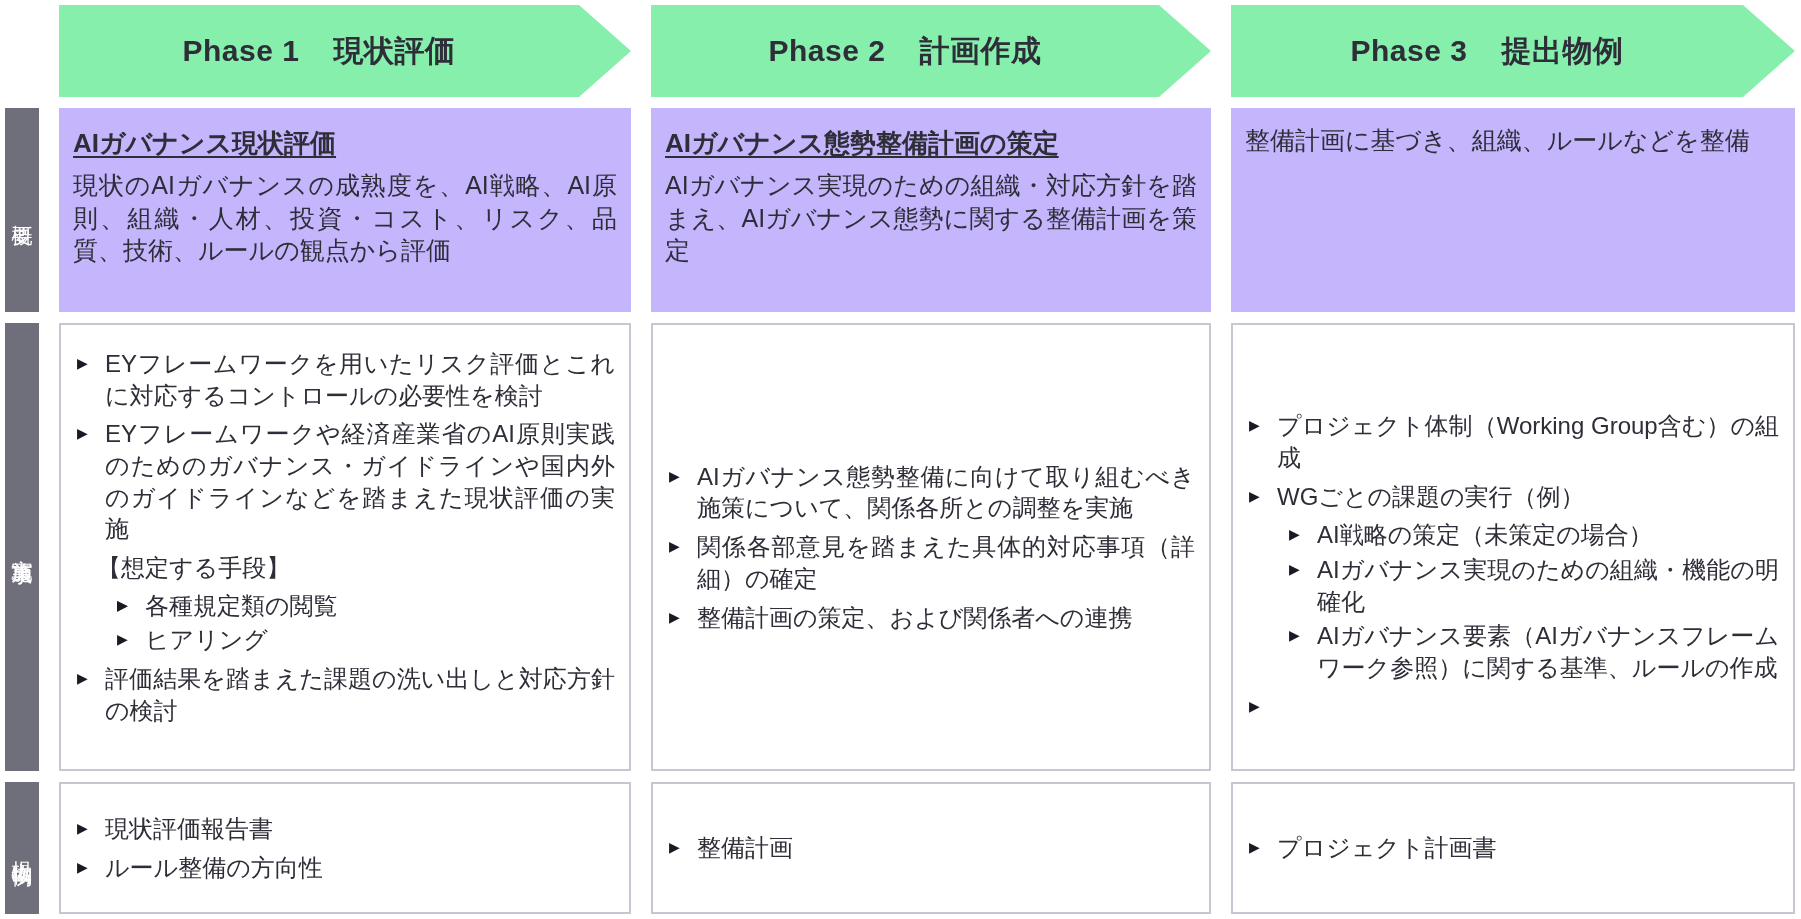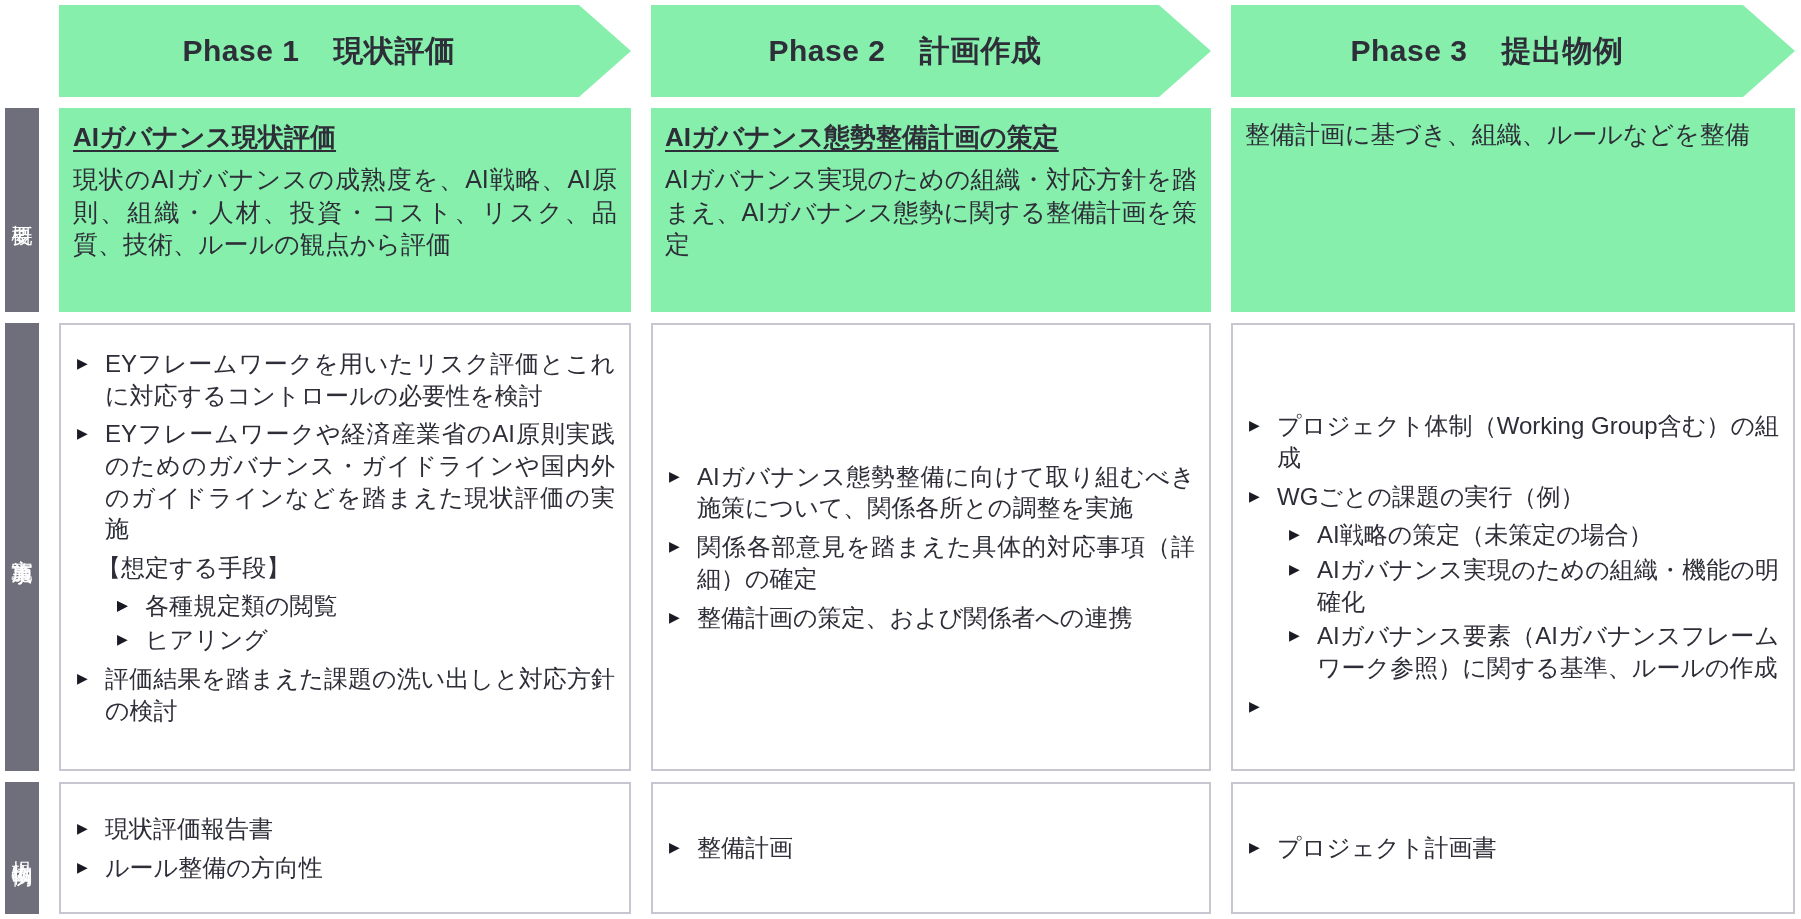--- a/index.html
+++ b/index.html
@@ -29,23 +29,23 @@
   .arrow .phase-no{margin-right:34px;}
   
   .side{
     background:#6f6f7b;color:#ffffff;
     display:flex;align-items:center;justify-content:center;
     writing-mode:vertical-rl;text-orientation:upright;
     font-size:21px;letter-spacing:2px;
   }
   
   .overview{
-    background:#86efac;
+    background:#c4b5fd;
     box-sizing:border-box;
-    padding:10px 14px;
+    padding:16px 14px;
   }
   .overview h3{
     margin:2px 0 8px 0;
     font-size:26px;font-weight:700;
     text-decoration:underline;
     text-decoration-thickness:2px;
     text-underline-offset:4px;
   }
   .overview p{
     margin:0;font-size:25px;line-height:1.3;

